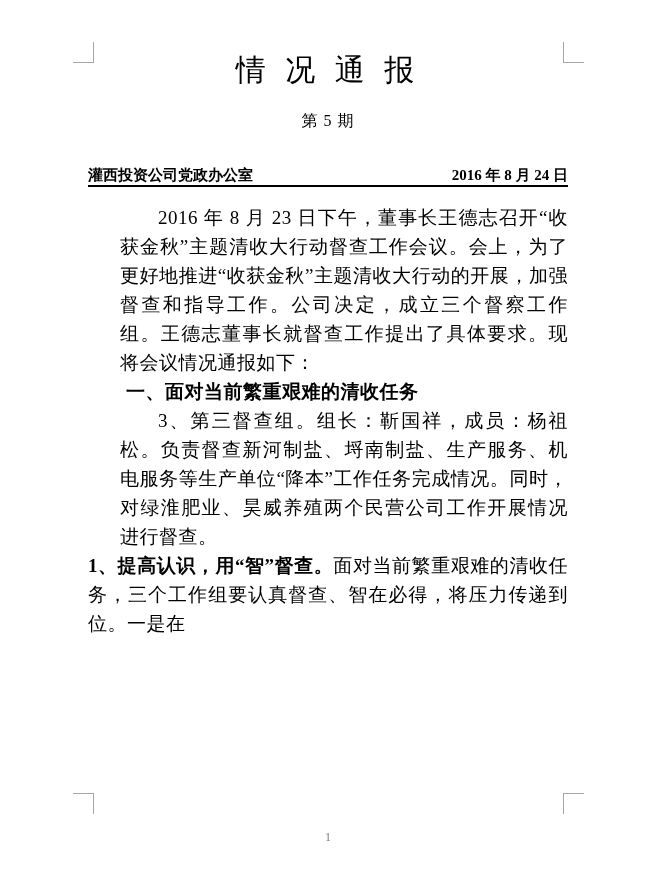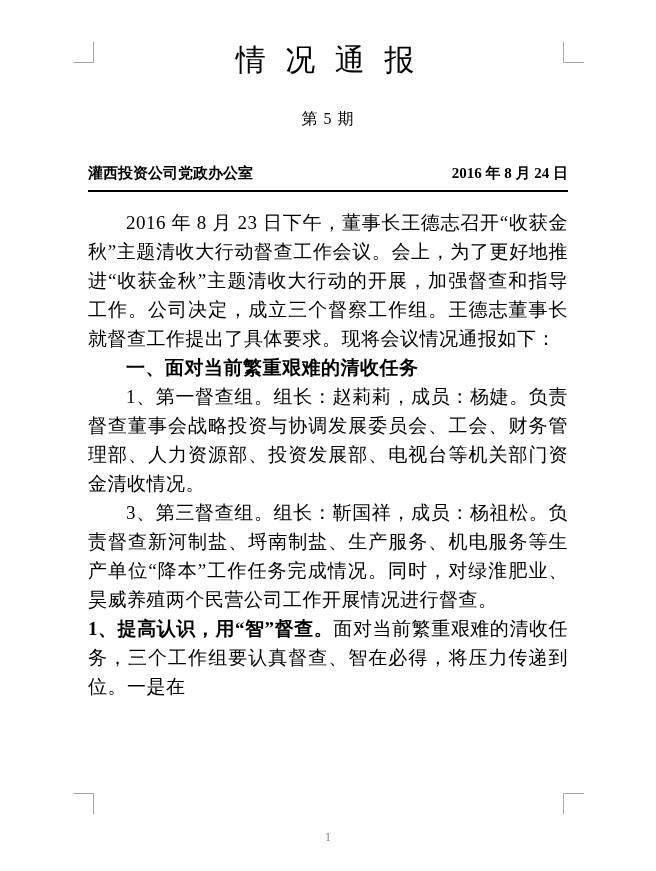--- a/index.html
+++ b/index.html
@@ -25,52 +25,51 @@
   .crop.br { left: 563px; top: 793px; border-left-width: 1px;  border-top-width: 1px; }
 
   .doc {
     position: absolute;
     left: 88px;
     top: 0;
     width: 480px;
   }
   .doc-title {
     margin: 0;
-    padding-top: 40px;
+    padding-top: 50px;
     text-align: center;
     font-size: 30px;
     font-weight: normal;
     letter-spacing: 6px;
     white-space: nowrap;
   }
   .issue {
-    margin-top: 28px;
+    margin-top: 20px;
     text-align: center;
     font-size: 16px;
     letter-spacing: 1px;
   }
   .masthead {
     display: flex;
     justify-content: space-between;
     align-items: flex-end;
     margin-top: 34px;
-    padding-bottom: 7px;
     border-bottom: 2px solid #000000;
     font-size: 15px;
     font-weight: bold;
   }
   .body-text {
     margin-top: 16px;
     font-size: 19px;
     line-height: 29px;
     letter-spacing: 0.5px;
     text-align: justify;
   }
   .body-text p { margin: 0; }
-  .body-text .indent  { text-indent: 2em; }
+  .body-text .indent  { text-indent: 2em; margin-left: 32px; }
   .body-text .heading { text-indent: 2em; font-weight: bold; }
   .body-text .lead    { font-weight: bold; }
   .page-number {
     position: absolute;
     top: 830px;
     left: 0;
     width: 100%;
     text-align: center;
     font-size: 12px;
     color: #808080;
@@ -94,21 +93,20 @@
     <div class="issue">第 5 期</div>
 
     <div class="masthead">
       <span>灌西投资公司党政办公室</span>
       <span>2016 年 8 月 24 日</span>
     </div>
 
     <div class="body-text">
       <p class="indent">2016 年 8 月 23 日下午，董事长王德志召开“收获金秋”主题清收大行动督查工作会议。会上，为了更好地推进“收获金秋”主题清收大行动的开展，加强督查和指导工作。公司决定，成立三个督察工作组。王德志董事长就督查工作提出了具体要求。现将会议情况通报如下：</p>
       <p class="heading">一、面对当前繁重艰难的清收任务</p>
-      <p class="indent">1、第一督查组。组长：赵莉莉，成员：杨婕。负责督查董事会战略投资与协调发展委员会、工会、财务管理部、人力资源部、投资发展部、电视台等机关部门资金清收情况。</p>
       <p class="indent">3、第三督查组。组长：靳国祥，成员：杨祖松。负责督查新河制盐、埒南制盐、生产服务、机电服务等生产单位“降本”工作任务完成情况。同时，对绿淮肥业、昊威养殖两个民营公司工作开展情况进行督查。</p>
       <p><span class="lead">1、提高认识，用“智”督查。</span><span>面对当前繁重艰难的清收任务，三个工作组要认真督查、智在必得，将压力传递到位。一是在</span></p>
     </div>
 
   </div>
 
   <div class="page-number">1</div>
 
 </div>
 

